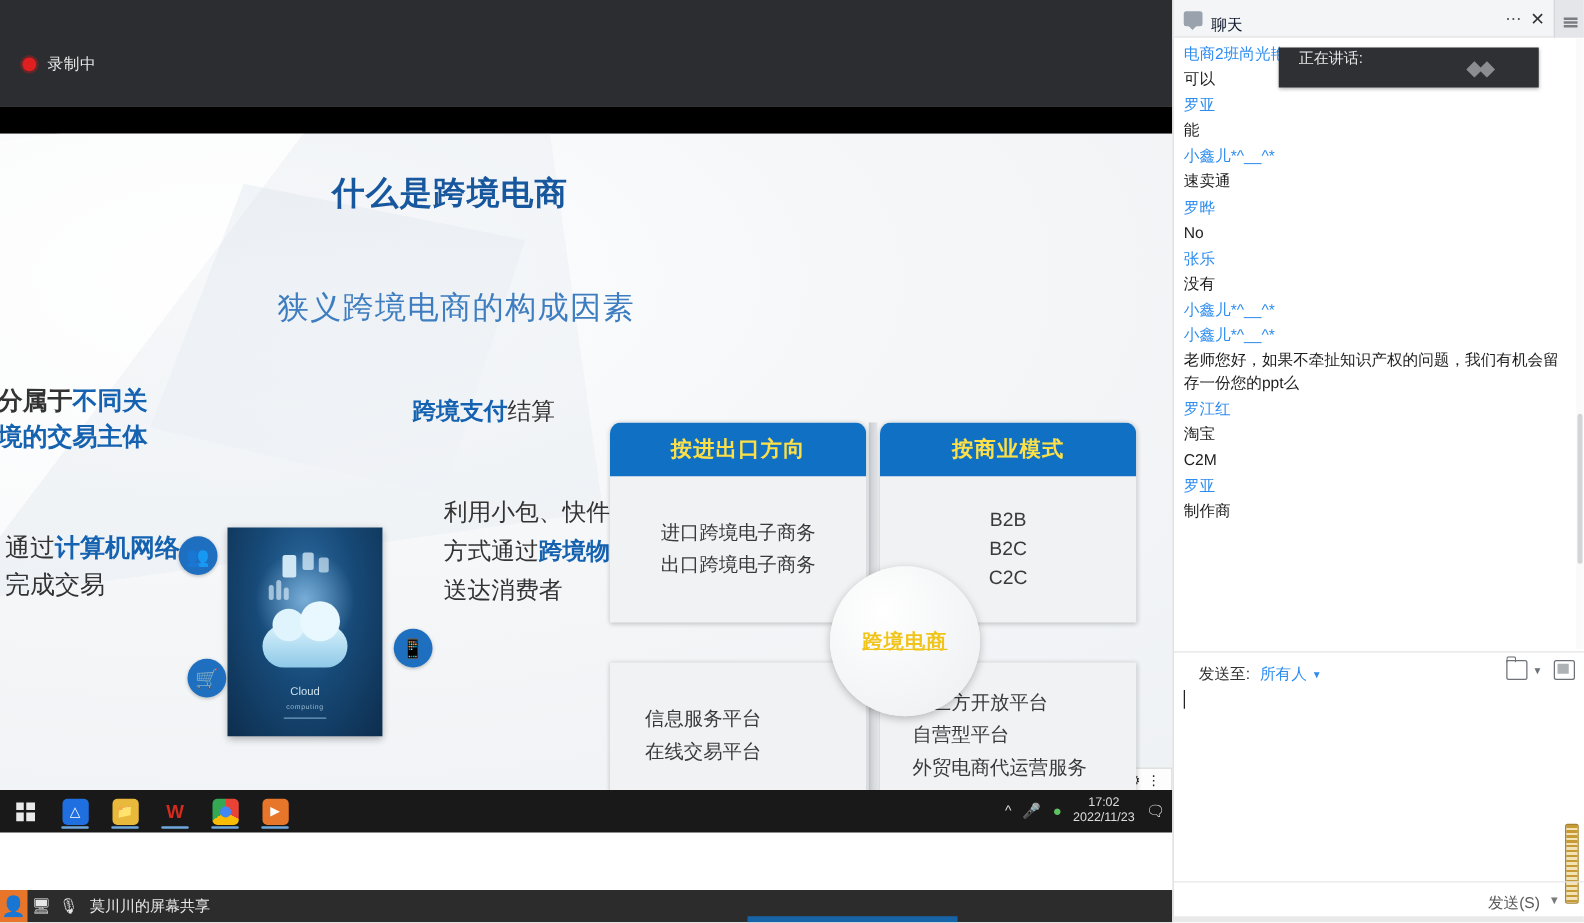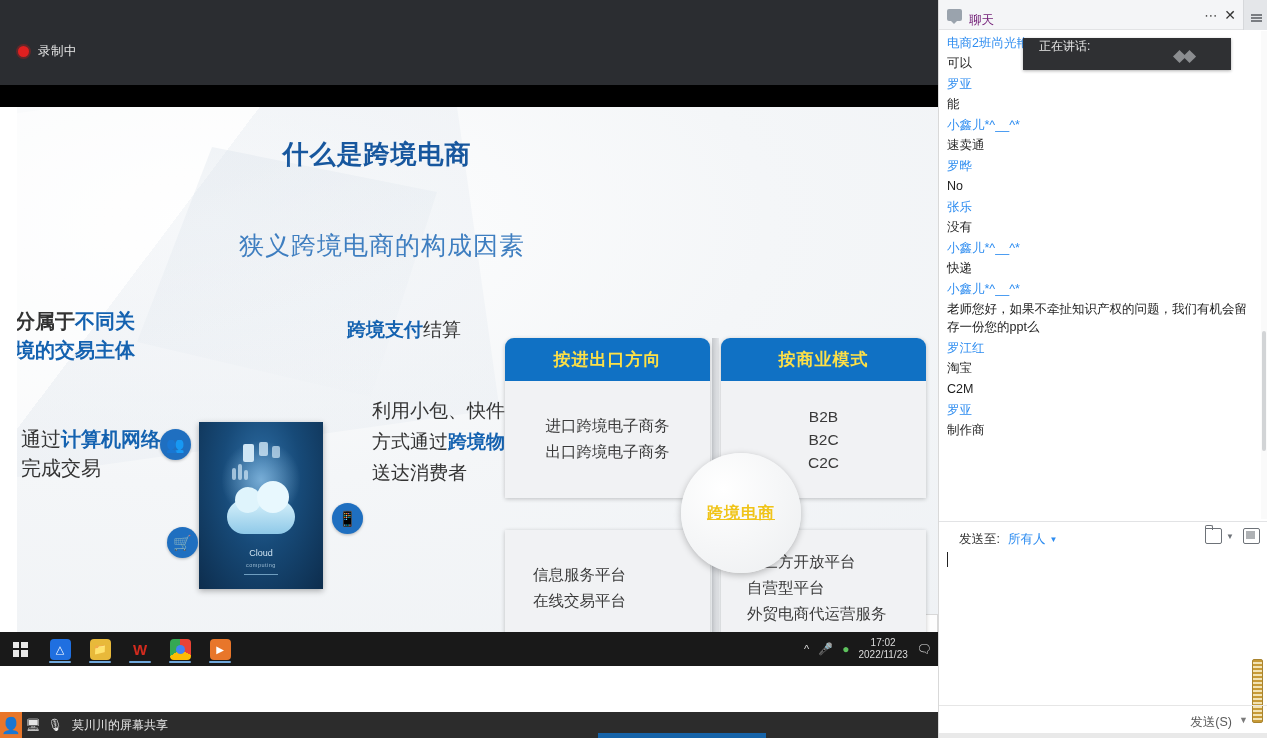--- a/index.html
+++ b/index.html
@@ -17,21 +17,21 @@
   .rec-inner{position:absolute;left:18px;top:43px;display:flex;align-items:center;gap:9px;}
   .rec-dot{width:11px;height:11px;border-radius:50%;background:#e02020;box-shadow:0 0 0 2px rgba(200,30,30,.35);}
   .rec-label{color:#e8e8e8;font-size:12.5px;letter-spacing:.5px;}
 
   .black-bar{position:absolute;left:0;top:85px;width:938px;height:22px;background:#000;}
 
   
   .slide{position:absolute;left:0;top:107px;width:1068px;height:525px;
      background:
        radial-gradient(ellipse at 18% 22%, #ffffff 0%, #f4f6f8 45%, #eef1f4 100%);
-     overflow:hidden;margin-left:17px;}
+     overflow:hidden;}
   .slide:before{
      content:"";position:absolute;left:-60px;top:-20px;width:520px;height:360px;
      background:
        linear-gradient(135deg, rgba(255,255,255,.9) 0 40%, rgba(225,231,238,.55) 40% 100%);
      transform:rotate(-8deg);opacity:.55;}
   .slide:after{
      content:"";position:absolute;left:120px;top:40px;width:300px;height:250px;
      background:linear-gradient(160deg,rgba(214,223,232,.5),rgba(255,255,255,0));
      clip-path:polygon(25% 0,100% 18%,78% 100%,0 78%);opacity:.7;}
 
@@ -122,21 +122,21 @@
   .share-under{position:absolute;left:598px;top:733px;width:168px;height:5px;background:#1663a8;}
 
   
   #chat{position:absolute;left:938px;top:0;width:329px;height:738px;background:#fff;
      border-left:1px solid #d9d9d9;box-sizing:border-box;}
   .ch-head{position:absolute;left:0;top:0;width:329px;height:30px;background:#f4f5f7;
      border-bottom:1px solid #e2e3e5;display:flex;align-items:center;box-sizing:border-box;}
   .ch-ico{width:15px;height:12px;margin-left:8px;border-radius:2px;background:#9aa3ad;position:relative;}
   .ch-ico:after{content:"";position:absolute;left:3px;bottom:-3px;border-left:4px solid transparent;
      border-right:4px solid transparent;border-top:4px solid #9aa3ad;}
-  .ch-title{margin-left:7px;font-size:12.5px;color:#701a75;margin-top:11px;}
+  .ch-title{margin-left:7px;font-size:12.5px;color:#0f172a;margin-top:11px;}
   .ch-actions{position:absolute;right:0;top:0;height:30px;display:flex;align-items:center;}
   .ch-dots{color:#555;font-size:13px;padding:0 4px;letter-spacing:1px;}
   .ch-x{color:#333;font-size:14px;padding:0 7px 0 2px;}
   .ch-menu{width:24px;height:30px;background:#e4e6e9;border-left:1px solid #d6d8db;
      display:flex;align-items:center;justify-content:center;}
   .ch-menu i{display:block;width:11px;height:1.5px;background:#7a7d82;box-shadow:0 3px 0 #7a7d82,0 6px 0 #7a7d82;}
 
   .msgs{position:absolute;left:0;top:30px;width:329px;height:490px;overflow:hidden;padding:3px 0 0 0;box-sizing:border-box;}
   .m-name{color:#2d8cf0;font-size:12.5px;padding:2px 10px 1px 8px;line-height:17px;}
   .m-text{color:#1d1d1d;font-size:12.5px;padding:1px 14px 2px 8px;line-height:18px;}
@@ -345,21 +345,20 @@
       <div class="m-text">可以</div>
       <div class="m-name">罗亚</div>
       <div class="m-text">能</div>
       <div class="m-name">小鑫儿*^__^*</div>
       <div class="m-text">速卖通</div>
       <div class="m-name">罗晔</div>
       <div class="m-text">No</div>
       <div class="m-name">张乐</div>
       <div class="m-text">没有</div>
       <div class="m-name">小鑫儿*^__^*</div>
-      <div class="m-text">快递</div>
       <div class="m-name">小鑫儿*^__^*</div>
       <div class="m-text">老师您好，如果不牵扯知识产权的问题，我们有机会留存一份您的ppt么</div>
       <div class="m-name">罗江红</div>
       <div class="m-text">淘宝</div>
       <div class="m-text">C2M</div>
       <div class="m-name">罗亚</div>
       <div class="m-text">制作商</div>
     </div>
 
     <div class="msg-scroll">

